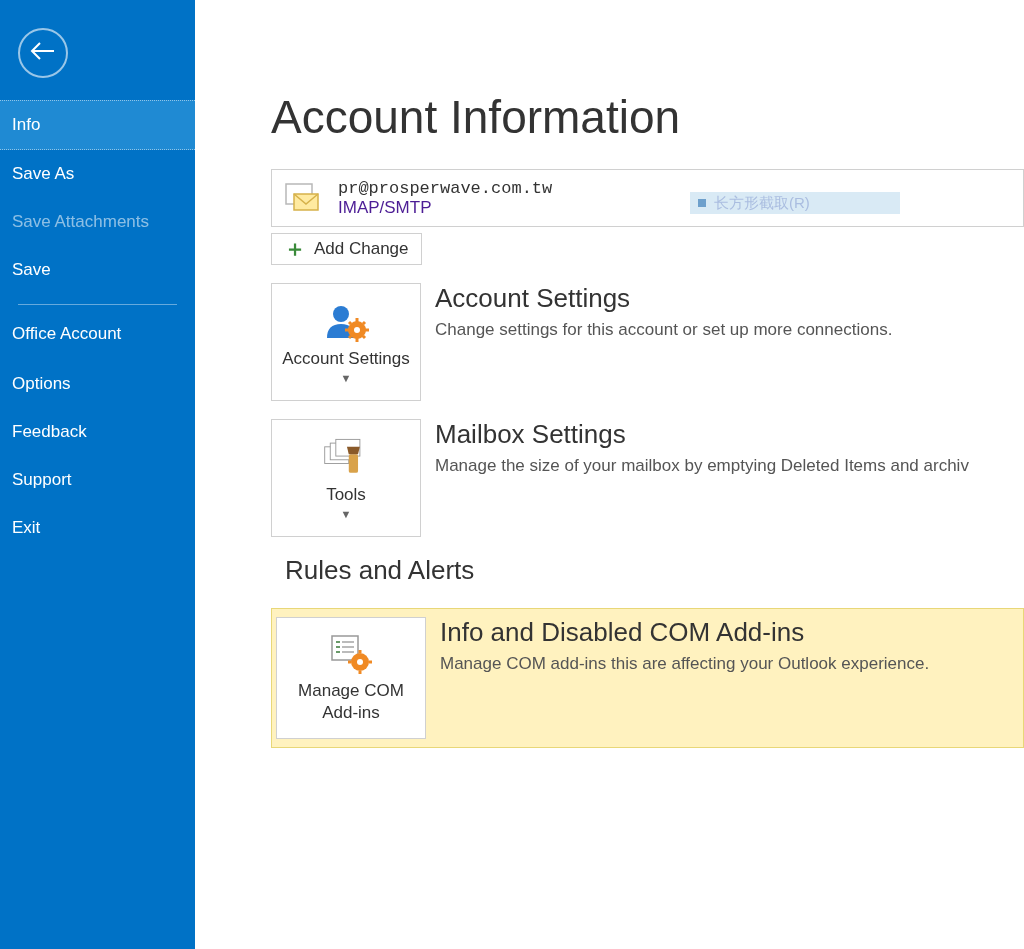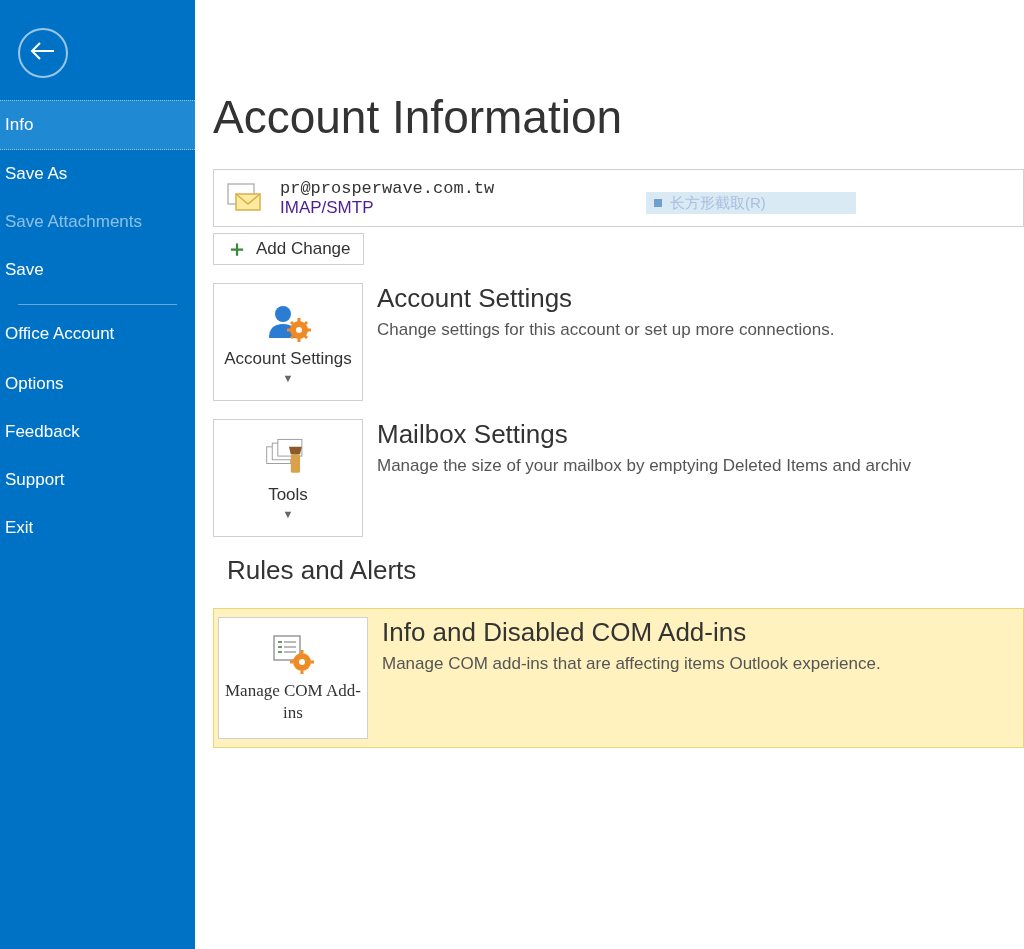--- a/index.html
+++ b/index.html
@@ -9,40 +9,40 @@
   
   .sidebar { width: 195px; background: #0072c6; color: #fff; display: flex; flex-direction: column; }
   .back-circle {
     width: 50px; height: 50px; border: 2px solid rgba(255,255,255,0.6); border-radius: 50%;
     margin: 28px 0 22px 18px; display: flex; align-items: center; justify-content: center;
     cursor: pointer;
   }
   .back-circle svg { stroke: #fff; }
   .menu { display: flex; flex-direction: column; }
   .menu-item {
-    padding: 14px 5px; font-size: 17px; cursor: pointer; color: #fff;
+    padding: 14px 12px; font-size: 17px; cursor: pointer; color: #fff;
   }
   .menu-item.selected { background: #1f8ad3; border-top: 1px dotted rgba(255,255,255,0.5); border-bottom: 1px dotted rgba(255,255,255,0.5); }
   .menu-item.disabled { color: rgba(255,255,255,0.55); cursor: default; }
   .menu-divider { border: none; border-top: 1px solid rgba(255,255,255,0.4); margin: 10px 18px 4px 18px; }
 
   
-  .main { flex: 1; padding: 0 0 0 18px; overflow: hidden; }
+  .main { flex: 1; padding: 0 0 0 28px; overflow: hidden; margin-left: 48px; }
   .page-title { font-size: 46px; font-weight: 300; color: #333; margin: 90px 0 25px 0; }
 
   
   .account-box {
     border: 1px solid #d0d0d0; display: flex; align-items: center; padding: 6px 10px;
     width: 100%; position: relative;
   }
   .account-box .mail-ico { width: 44px; height: 44px; margin-right: 12px; display:flex; align-items:center; justify-content:center; }
   .account-lines { display: flex; flex-direction: column; }
   .account-email { font-size: 17px; color: #333; font-family: Liberation Mono, monospace; }
   .account-proto { font-size: 17px; color: #4c1d95; }
-  .obscure { position:absolute; left: 432px; top: 22px; width: 210px; height: 22px; background: #d9eaf5; color:#aabde0; font-size:15px; display:flex; align-items:center; padding-left:8px;}
+  .obscure { position:absolute; left: 418px; top: 22px; width: 210px; height: 22px; background: #d9eaf5; color:#aabde0; font-size:15px; display:flex; align-items:center; padding-left:8px;}
   .obscure .dot{ width:8px;height:8px;background:#6ea0cc;margin-right:8px;}
 
   .add-account-btn {
     border: 1px solid #d0d0d0; background: #fff; display: inline-flex; align-items: center;
     padding: 4px 12px; font-size: 17px; color: #333; margin-top: 6px; cursor: pointer;
   }
   .add-account-btn .plus { font-size: 22px; color: #3a8a3a; font-weight: bold; margin-right: 8px; line-height: 1; }
 
   
   .tile-row { display: flex; margin-top: 18px; align-items: flex-start; width: 100%; }
@@ -169,21 +169,21 @@
 
     
     <div class="tile-row">
       <div class="section-text">
         <div class="section-title">Rules and Alerts</div>
       </div>
     </div>
 
     
     <div class="tile-row highlight">
-      <div class="tile" style="min-height:122px;font-family:Liberation Serif, serif;">
+      <div class="tile" style="min-height:122px;">
         <span class="tile-ico">
           <svg width="50" height="42" viewBox="0 0 50 42">
             <rect x="6" y="4" width="26" height="24" fill="#fff" stroke="#999" stroke-width="1.5"></rect>
             <line x1="10" y1="10" x2="14" y2="10" stroke="#6a9a6a" stroke-width="2"></line>
             <line x1="10" y1="15" x2="14" y2="15" stroke="#6a9a6a" stroke-width="2"></line>
             <line x1="10" y1="20" x2="14" y2="20" stroke="#6a9a6a" stroke-width="2"></line>
             <line x1="16" y1="10" x2="28" y2="10" stroke="#bbb" stroke-width="2"></line>
             <line x1="16" y1="15" x2="28" y2="15" stroke="#bbb" stroke-width="2"></line>
             <line x1="16" y1="20" x2="28" y2="20" stroke="#bbb" stroke-width="2"></line>
             <circle cx="34" cy="30" r="9" fill="#f08a24"></circle>
@@ -193,18 +193,18 @@
                 <line x1="34" y1="39" x2="34" y2="42"></line>
               <line x1="22" y1="30" x2="25" y2="30"></line>
                 <line x1="43" y1="30" x2="46" y2="30"></line>
             </g>
           </svg>
         </span>
         <span class="tile-label">Manage COM Add-ins</span>
       </div>
       <div class="section-text">
         <div class="section-title">Info and Disabled COM Add-ins</div>
-        <div class="section-desc">Manage COM add-ins that are affecting items Outlook experience.</div>
+        <div class="section-desc">Manage COM add-ins this are affecting your Outlook experience.</div>
       </div>
     </div>
 
   </div>
 </div>
 
 </body></html>

